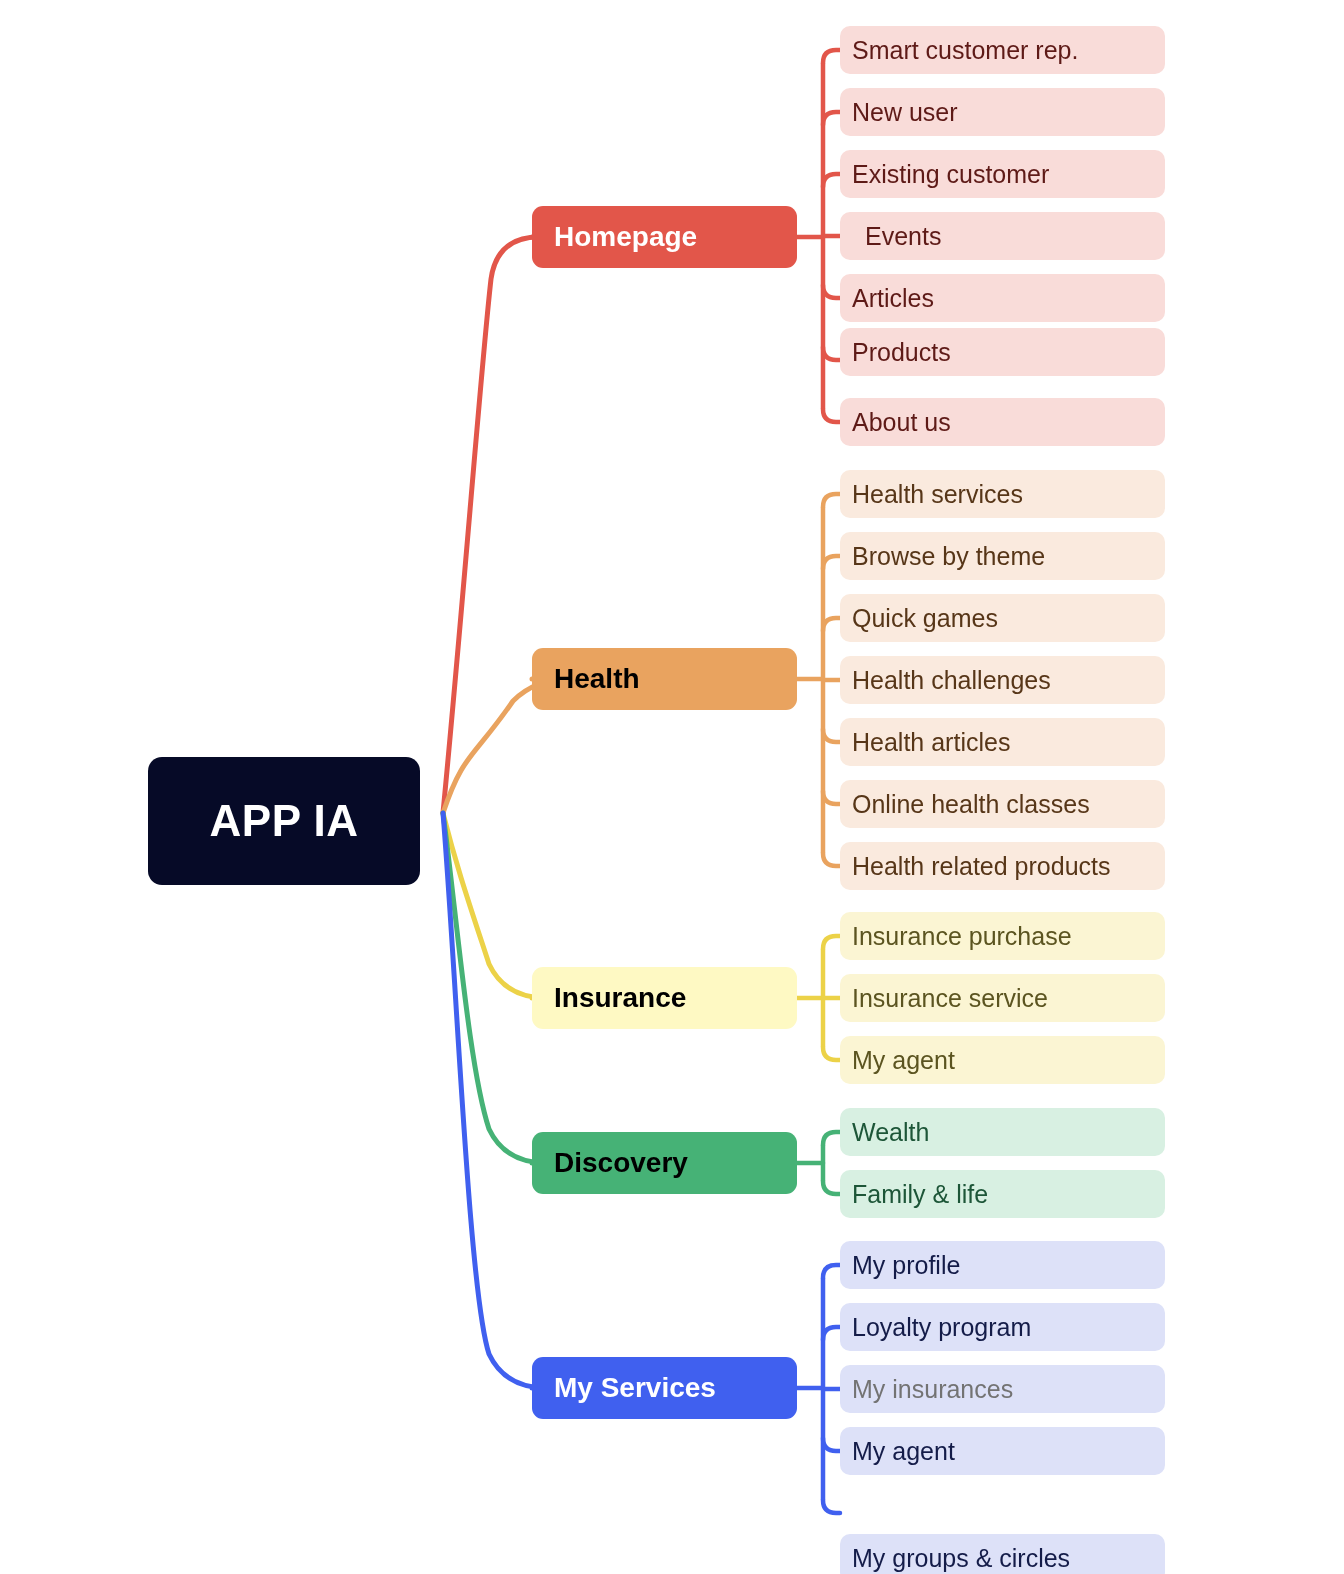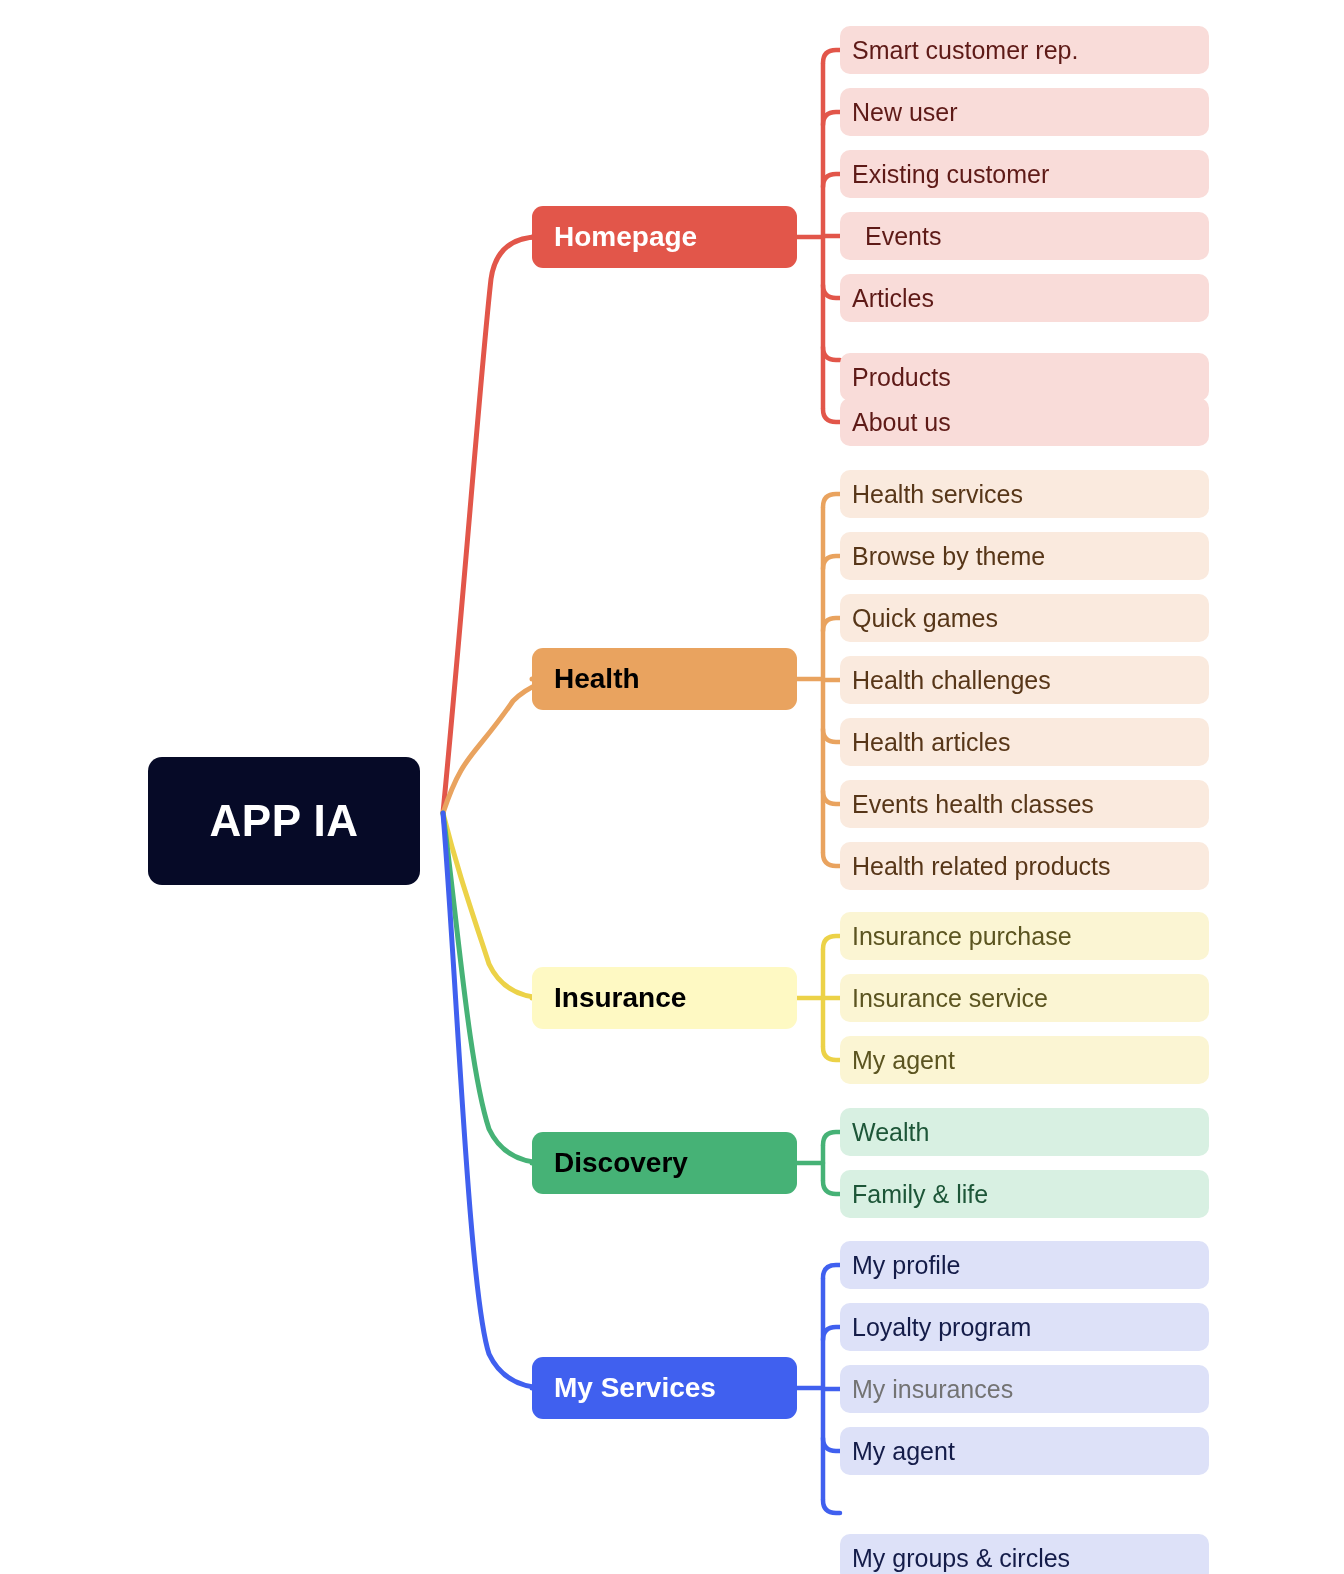--- a/index.html
+++ b/index.html
@@ -47,21 +47,21 @@
   .branch-node {
     left: 532px;
     width: 265px;
     height: 62px;
     padding-left: 22px;
     font-size: 28px;
     font-weight: 700;
   }
   .leaf-node {
     left: 840px;
-    width: 369px;
+    width: 325px;
     height: 48px;
     padding-left: 12px;
     border-radius: 10px;
     font-size: 25px;
     font-weight: 400;
   }
 </style>
 </head>
 <body>
 
@@ -122,21 +122,21 @@
       </div>
       <div class="node leaf-node" style="top: 150px; background: rgb(249, 220, 217); color: rgb(94, 26, 23);">
         <span>Existing customer</span>
       </div>
       <div class="node leaf-node" style="top: 212px; background: rgb(249, 220, 217); color: rgb(94, 26, 23); padding-left: 25px;">
         <span>Events</span>
       </div>
       <div class="node leaf-node" style="top: 274px; background: rgb(249, 220, 217); color: rgb(94, 26, 23);">
         <span>Articles</span>
       </div>
-      <div class="node leaf-node" style="top: 353px; background: rgb(249, 220, 217); color: rgb(94, 26, 23);">
+      <div class="node leaf-node" style="top: 328px; background: rgb(249, 220, 217); color: rgb(94, 26, 23);">
         <span>Products</span>
       </div>
       <div class="node leaf-node" style="top: 398px; background: rgb(249, 220, 217); color: rgb(94, 26, 23);">
         <span>About us</span>
       </div>
       <div class="node branch-node" style="top: 206px; background: rgb(226, 86, 74); color: rgb(255, 255, 255);">
         <span>Homepage</span>
       </div>
       <div class="node leaf-node" style="top: 470px; background: rgb(250, 234, 222); color: rgb(87, 54, 24);">
         <span>Health services</span>
@@ -147,21 +147,21 @@
       <div class="node leaf-node" style="top: 594px; background: rgb(250, 234, 222); color: rgb(87, 54, 24);">
         <span>Quick games</span>
       </div>
       <div class="node leaf-node" style="top: 656px; background: rgb(250, 234, 222); color: rgb(87, 54, 24);">
         <span>Health challenges</span>
       </div>
       <div class="node leaf-node" style="top: 718px; background: rgb(250, 234, 222); color: rgb(87, 54, 24);">
         <span>Health articles</span>
       </div>
       <div class="node leaf-node" style="top: 780px; background: rgb(250, 234, 222); color: rgb(87, 54, 24);">
-        <span>Events health classes</span>
+        <span>Online health classes</span>
       </div>
       <div class="node leaf-node" style="top: 842px; background: rgb(250, 234, 222); color: rgb(87, 54, 24);">
         <span>Health related products</span>
       </div>
       <div class="node branch-node" style="top: 648px; background: rgb(233, 163, 95); color: rgb(0, 0, 0);">
         <span>Health</span>
       </div>
       <div class="node leaf-node" style="top: 912px; background: rgb(251, 245, 211); color: rgb(91, 84, 32);">
         <span>Insurance purchase</span>
       </div>

